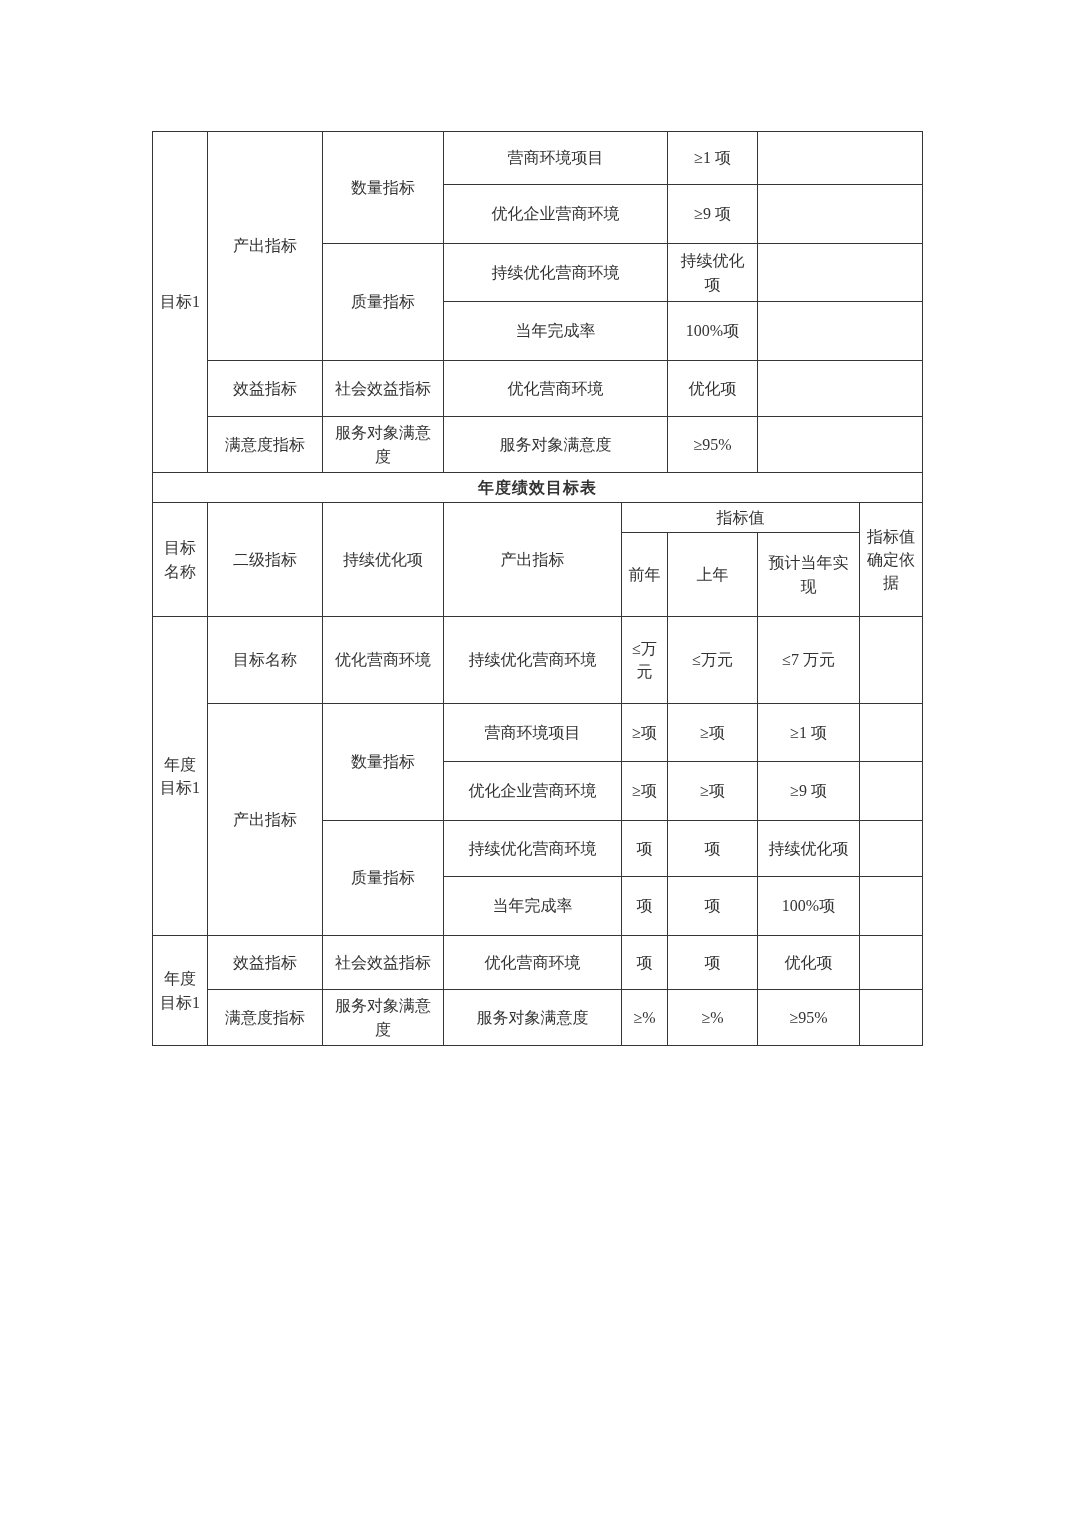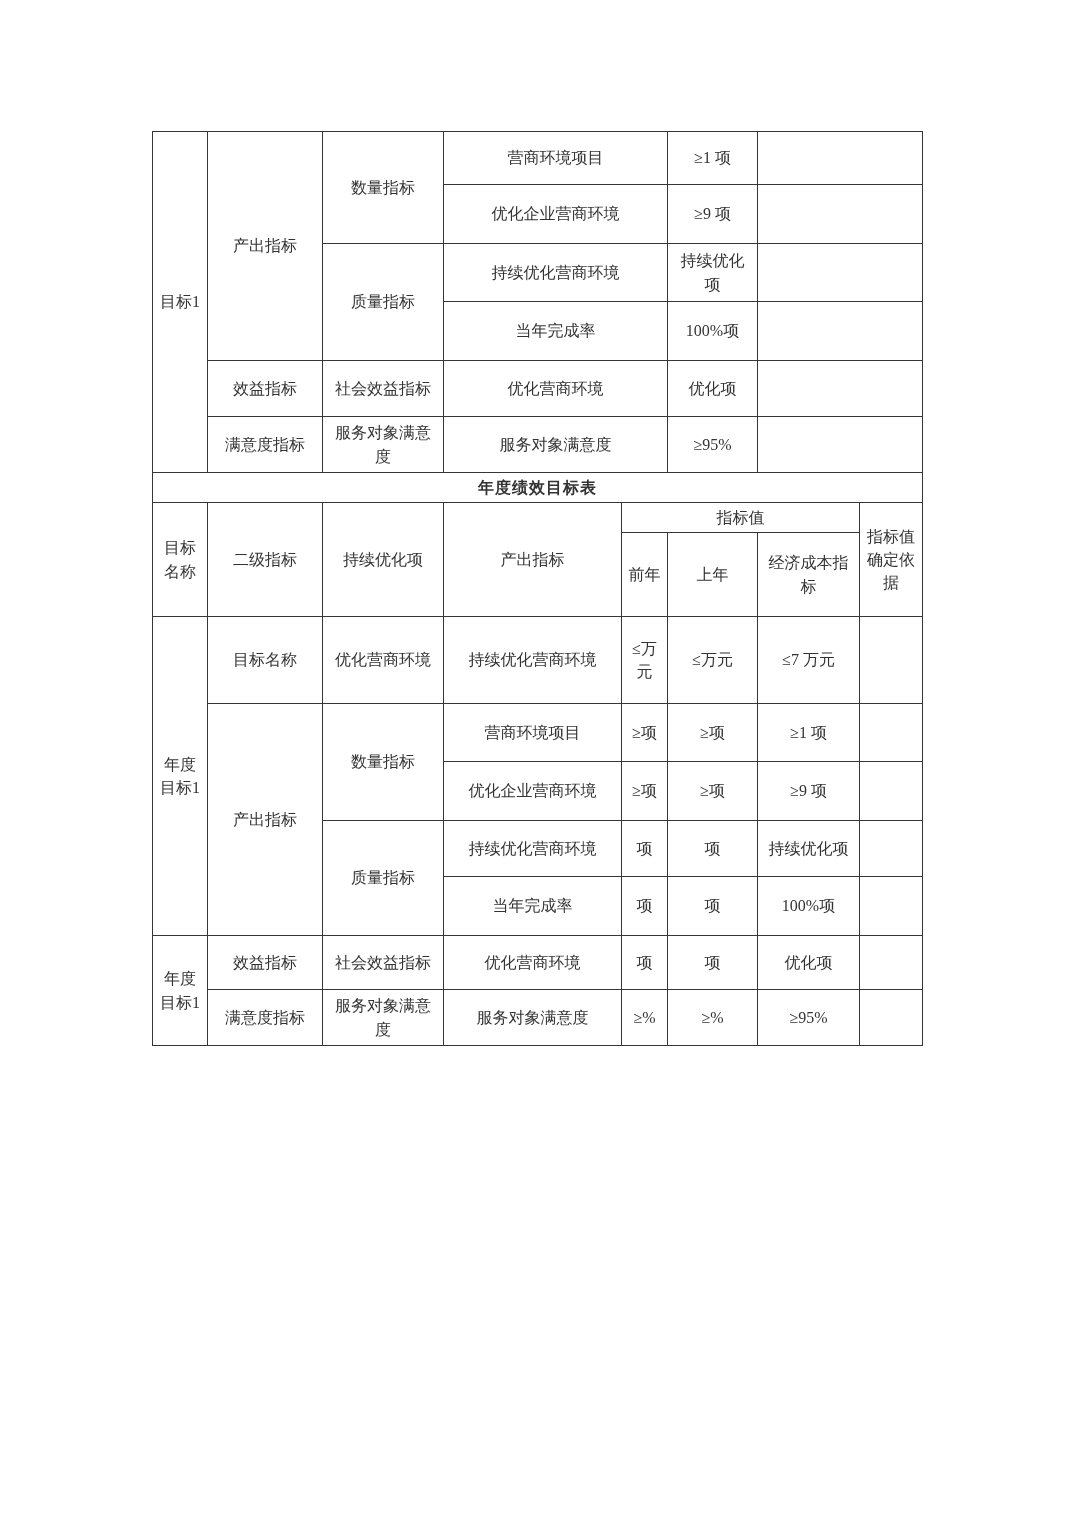--- a/index.html
+++ b/index.html
@@ -93,21 +93,21 @@
         <td rowspan="2">目标名称</td>
         <td rowspan="2">二级指标</td>
         <td rowspan="2">持续优化项</td>
         <td rowspan="2">产出指标</td>
         <td colspan="3">指标值</td>
         <td rowspan="2" class="basis">指标值确定依据</td>
       </tr>
       <tr class="h84">
         <td class="nv">前年</td>
         <td>上年</td>
-        <td>经济成本指标</td>
+        <td>预计当年实现</td>
       </tr>
 
       <tr class="h87">
         <td rowspan="5">年度目标1</td>
         <td>目标名称</td>
         <td>优化营商环境</td>
         <td>持续优化营商环境</td>
         <td class="nv">≤万元</td>
         <td>≤万元</td>
         <td>≤7 万元</td>

